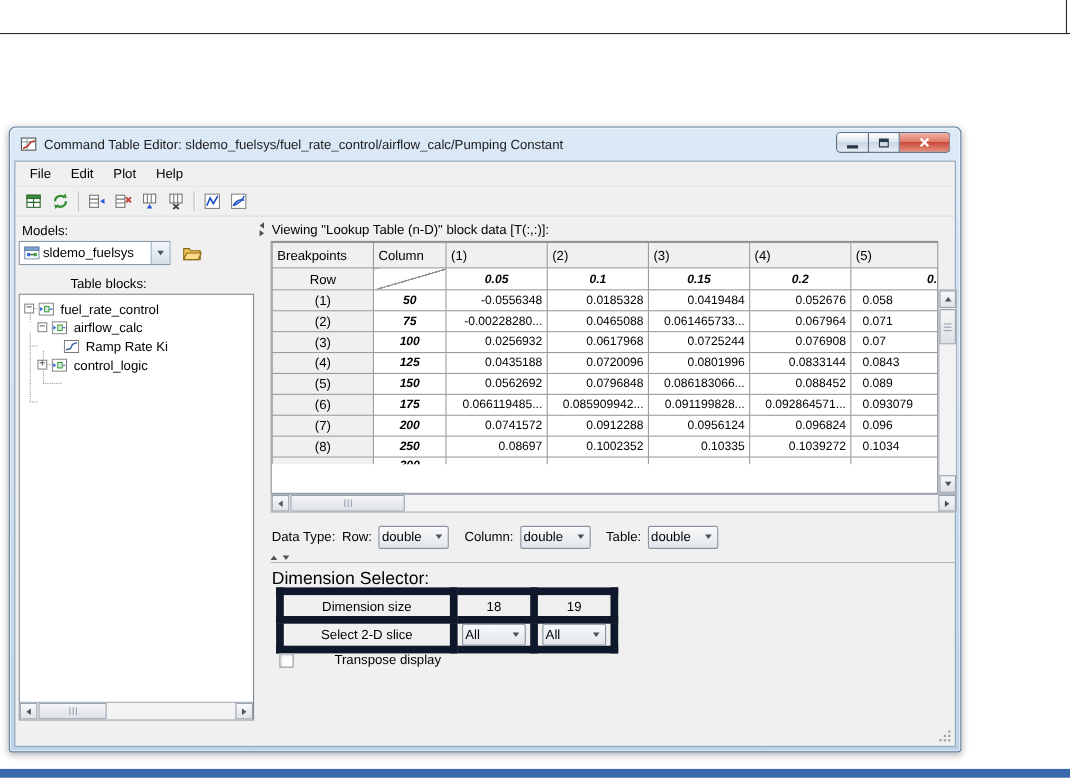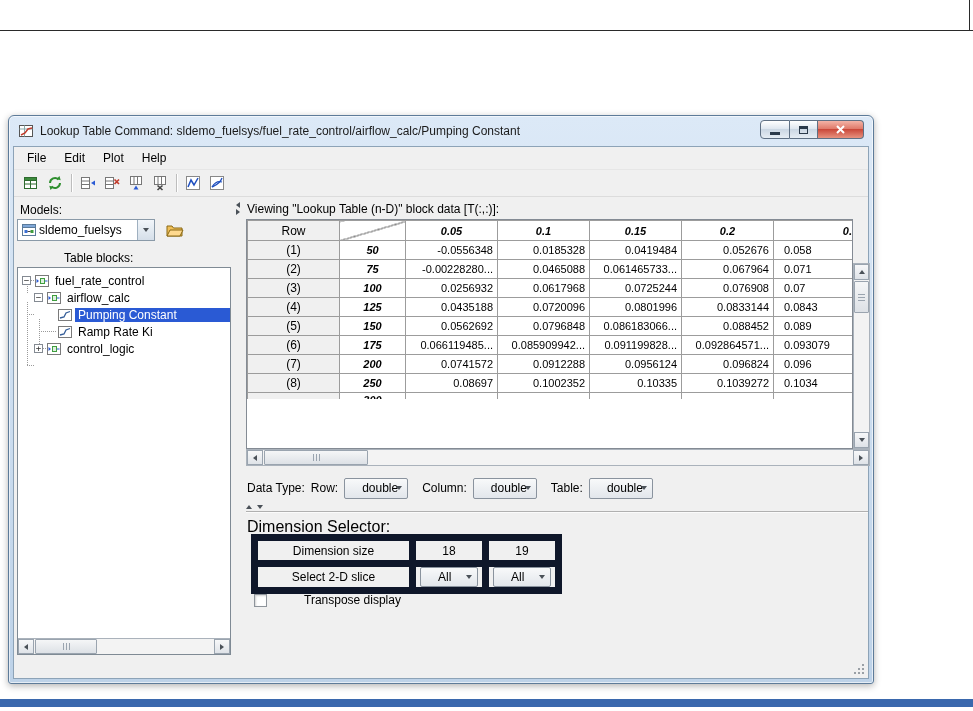--- a/index.html
+++ b/index.html
@@ -84,21 +84,21 @@
   .val-cut { text-align:left; padding-left:10px !important; }
   .diag { background:linear-gradient(to bottom right, #fff 48.5%, #8a8a8a 48.5%, #8a8a8a 52%, #fff 52%); }
   tr.partial td { height:6px; border-bottom:none; padding:0; vertical-align:top; }
   tr.partial .clip { height:6px; overflow:hidden; line-height:14px; text-align:center; font-weight:bold; font-style:italic; }
 
   .vscroll { left:839px; top:116px; width:17px; height:186px; }
   .hscroll { left:232px; top:302px; width:624px; height:17px; }
 
   .datatype-row { position:absolute; left:233px; top:330px; height:22px; display:flex; align-items:center; font-size:12px; }
   .dt-label { margin-right:6px; }
-  .combo2 { position:relative; width:64px; height:21px; border:1px solid #8a939e; border-radius:2px; background:linear-gradient(#f8f9fa,#e2e6eb); display:flex; align-items:center; padding-left:17px; font-size:12px; margin-right:14px; }
+  .combo2 { position:relative; width:64px; height:21px; border:1px solid #8a939e; border-radius:2px; background:linear-gradient(#f8f9fa,#e2e6eb); display:flex; align-items:center; padding-left:2px; font-size:12px; margin-right:14px; }
   .combo2 .tri-down { position:absolute; right:5px; }
 
   .split-h { position:absolute; left:232px; top:356px; height:8px; display:flex; align-items:center; }
   .split-h > div { margin-right:5px; }
   .sep-line { position:absolute; left:232px; right:0; top:364px; border-top:1px solid #b0b0b0; box-shadow:0 1px 0 #fbfbfb; }
 
   .dim-label { position:absolute; left:233px; top:371px; font-size:16px; }
   .dim-table { position:absolute; left:237px; top:387px; border-collapse:collapse; font-size:12px; }
   .dim-table td { border:7px solid #0f172a; height:26px; text-align:center; background:#f0f0f0; padding:0 4px; }
   .dim-label-cell { width:158px; background:linear-gradient(#fafafa,#e9e9e9); }
@@ -121,21 +121,21 @@
   <div class="window">
     <div class="titlebar">
       <span class="win-icon">
         <svg width="16" height="16">
             <rect x="1.5" y="2.5" width="13" height="11" fill="#fff" stroke="#555"></rect>
             <line x1="1.5" y1="6" x2="14.5" y2="6" stroke="#8aa"></line>
             <line x1="6.5" y1="2.5" x2="6.5" y2="13.5" stroke="#8aa"></line>
             <polyline points="3,12 7,10 10,6 14,5" fill="none" stroke="#c23b2c" stroke-width="1.5"></polyline>
           </svg>
       </span>
-      <span class="win-title">Lookup Table Command: sldemo_fuelsys/fuel_rate_control/airflow_calc/Pumping Constant</span>
+      <span class="win-title">Command Table Editor: sldemo_fuelsys/fuel_rate_control/airflow_calc/Pumping Constant</span>
       <span class="caption">
         <span class="cap-btn cap-min">
             <span class="glyph-min"></span>
           </span>
         <span class="cap-btn cap-max">
             <span class="glyph-max"></span>
           </span>
         <span class="cap-btn cap-close">
           <svg width="11" height="11">
               <path d="M2 2 L9 9 M9 2 L2 9" stroke="#fff" stroke-width="2"></path>
@@ -273,29 +273,20 @@
             <span class="tree-icon">
                 <svg width="14" height="12">
                   <rect x="0.5" y="0.5" width="13" height="11" fill="#fff" stroke="#7a7a7a"></rect>
                   <path d="M1.5 4l2.5 2-2.5 2z" fill="#2a5ad4"></path>
                   <rect x="5.5" y="3.5" width="4" height="5" fill="#dff0df" stroke="#3f9e3f"></rect>
                   <line x1="10" y1="6" x2="12.5" y2="6" stroke="#2a5ad4"></line>
                 </svg>
               </span>
             <span class="tree-label">airflow_calc</span>
           </div>
-          <div class="tree-item selected" style="padding-left:40px;">
-            <span class="tree-icon">
-                <svg width="14" height="12">
-                  <rect x="0.5" y="0.5" width="13" height="11" fill="#fff" stroke="#7a7a7a"></rect>
-                  <polyline points="2,9 6,8 8,4 12,2.5" fill="none" stroke="#355e9a" stroke-width="1.3"></polyline>
-                </svg>
-              </span>
-            <span class="tree-label">Pumping Constant</span>
-          </div>
           <div class="tree-item" style="padding-left:40px;">
             <span class="tree-icon">
                 <svg width="14" height="12">
                   <rect x="0.5" y="0.5" width="13" height="11" fill="#fff" stroke="#7a7a7a"></rect>
                   <polyline points="2,9 6,8 8,4 12,2.5" fill="none" stroke="#355e9a" stroke-width="1.3"></polyline>
                 </svg>
               </span>
             <span class="tree-label">Ramp Rate Ki</span>
           </div>
           <div class="tree-item" style="padding-left:16px;">
@@ -339,20 +330,29 @@
           <colgroup>
             <col style="width:92px">
               <col style="width:66px">
               <col style="width:92px">
               <col style="width:92px">
               <col style="width:92px">
               <col style="width:92px">
               <col style="width:160px">
           </colgroup>
           <tbody>
+              <tr class="hr1">
+            <td class="h-cell">Breakpoints</td>
+            <td class="h-cell">Column</td>
+            <td class="h-cell">(1)</td>
+            <td class="h-cell">(2)</td>
+            <td class="h-cell">(3)</td>
+            <td class="h-cell">(4)</td>
+            <td class="h-cell">(5)</td>
+          </tr>
           <tr class="hr2">
             <td class="row-head">Row</td>
             <td class="diag"></td>
             <td class="bp">0.05</td>
             <td class="bp">0.1</td>
             <td class="bp">0.15</td>
             <td class="bp">0.2</td>
             <td class="bp" ata-bind="">0.25</td>
           </tr>
           <tr>

